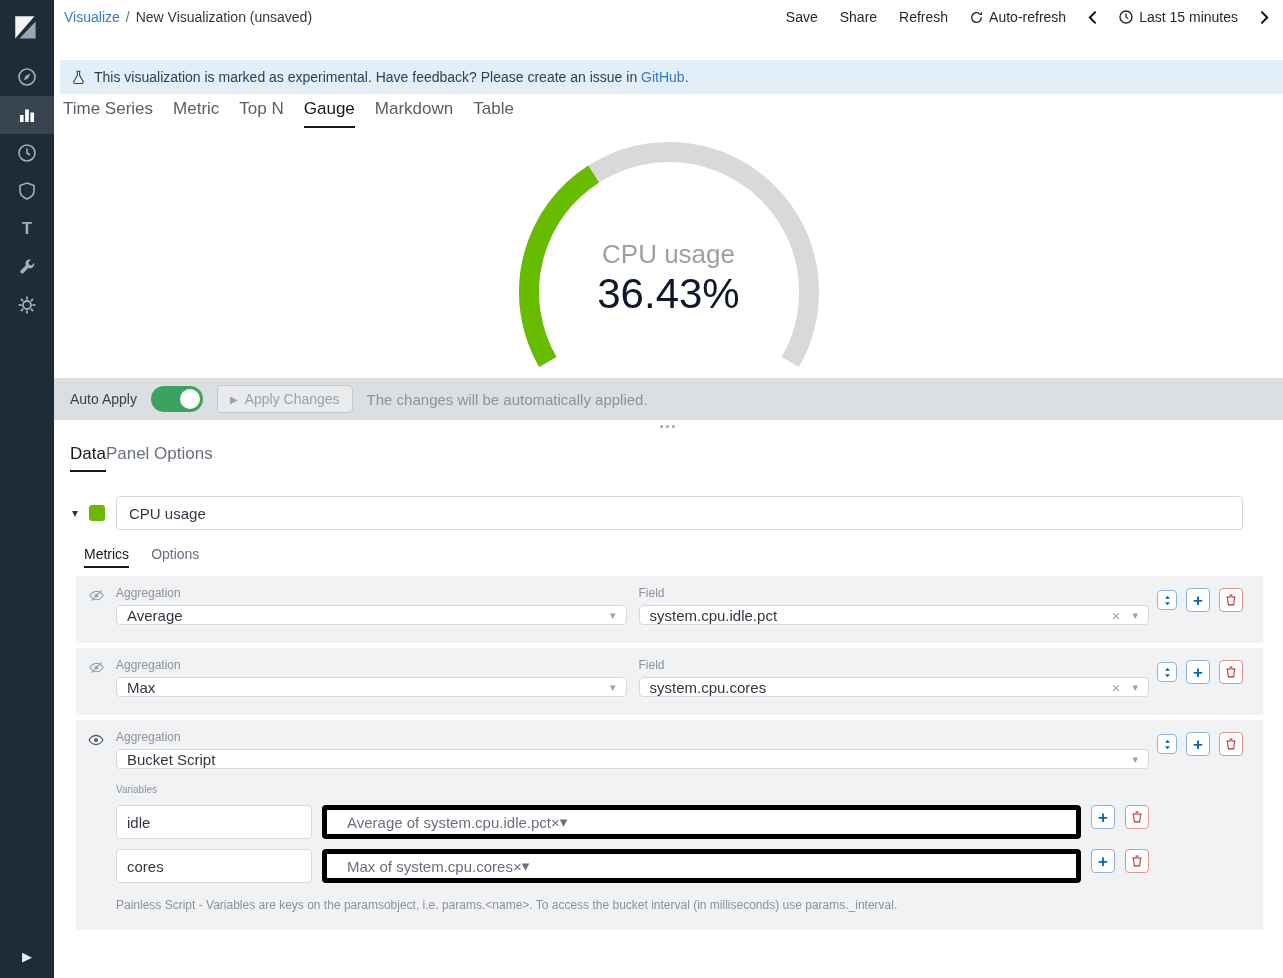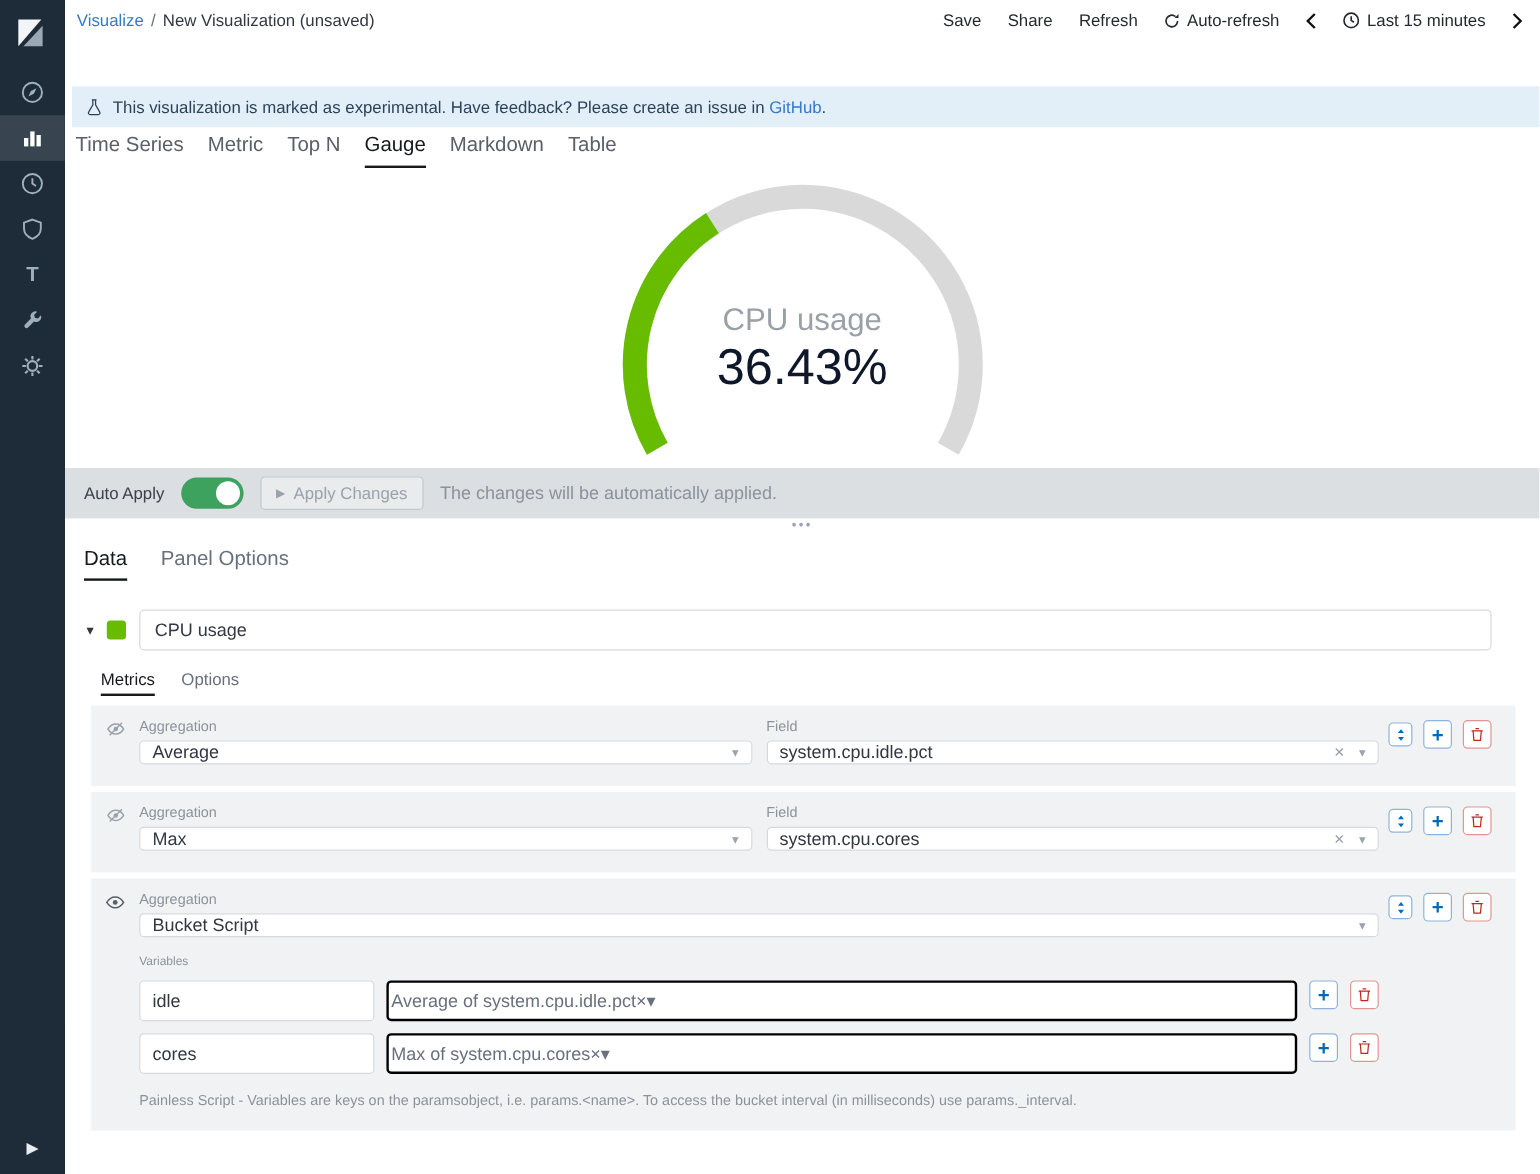--- a/index.html
+++ b/index.html
@@ -11,21 +11,21 @@
   .sidebar{position:fixed;left:0;top:0;bottom:0;width:54px;background:#1d2c38;display:flex;flex-direction:column;align-items:center;z-index:20}
   .logo{width:54px;height:58px;display:flex;align-items:center;justify-content:center;cursor:pointer}
   .nav-item{width:54px;height:38px;display:flex;align-items:center;justify-content:center;color:#9fb0bd;cursor:pointer}
   .nav-item.active{color:#fff;background:rgba(255,255,255,.12)}
   .nav-item.letter{font-size:17px;font-weight:bold}
   .nav-spacer{flex:1}
   .collapse-item{width:54px;height:36px;display:flex;align-items:center;justify-content:center;color:#e8edf2;font-size:13px;cursor:pointer;margin-bottom:4px}
 
   
   .main{margin-left:54px}
-  .topbar{height:72px;display:flex;justify-content:space-between;align-items:flex-start;padding:9px 14px 0 10px}
+  .topbar{height:60px;display:flex;justify-content:space-between;align-items:flex-start;padding:9px 14px 0 10px}
   .breadcrumb{font-size:14px;display:flex;gap:6px;align-items:center}
   .breadcrumb .link{color:#3579c8;cursor:pointer}
   .breadcrumb .sep{color:#69707d}
   .top-actions{display:flex;gap:22px;align-items:center;font-size:14px;color:#25282d}
   .top-actions .act{cursor:pointer;display:flex;align-items:center;gap:6px}
   .chev{color:#111;display:flex;align-items:center;cursor:pointer}
 
   .banner{margin-left:6px;height:34px;background:#e2eff9;display:flex;align-items:center;gap:9px;padding:0 12px;font-size:14px;color:#2c4257}
   .banner .flask{color:#2c4257;display:flex}
   .banner .link{color:#3579c8;cursor:pointer}
@@ -46,21 +46,21 @@
   .apply-bar{height:42px;background:#dcdfe2;display:flex;align-items:center;gap:14px;padding:0 16px;font-size:14px;color:#3b414a}
   .toggle{width:52px;height:26px;border-radius:13px;position:relative;background:#3ea25f;cursor:pointer;flex:0 0 auto}
   .toggle .knob{position:absolute;right:3px;top:3px;width:20px;height:20px;border-radius:50%;background:#fff}
   .apply-btn{height:28px;padding:0 12px;background:#e9ebed;border:1px solid #c3c9cf;border-radius:4px;color:#9aa2ab;font-size:14px;display:flex;align-items:center;gap:7px;cursor:default}
   .apply-btn .tri{font-size:10px}
   .apply-note{color:#8b929b;font-size:15px}
   .drag-handle{text-align:center;color:#98a2b3;font-size:11px;letter-spacing:2px;height:14px;line-height:12px;cursor:row-resize}
 
   
   .editor{padding:4px 0 0 16px}
-  .editor-tabs{display:flex;gap:28px;font-size:17px;color:#69707d;margin-top:6px}
+  .editor-tabs{display:flex;font-size:17px;color:#69707d;margin-top:6px}
   .editor-tab{cursor:pointer;padding-bottom:6px;border-bottom:2px solid transparent}
   .editor-tab.active{color:#16181d;border-bottom-color:#16181d}
 
   .series-row{display:flex;align-items:center;gap:11px;margin:24px 40px 0 2px}
   .caret-toggle{color:#343741;font-size:12px;cursor:pointer}
   .swatch{width:16px;height:16px;border-radius:3px;cursor:pointer;flex:0 0 auto}
   .series-input{flex:1;height:34px;border:1px solid #d6d9dc;border-radius:4px;padding:0 12px;font-size:15px;color:#343741}
 
   .series-tabs{display:flex;gap:22px;font-size:14px;color:#69707d;margin:16px 0 0 14px}
   .series-tab{cursor:pointer;padding-bottom:4px;border-bottom:2px solid transparent}
@@ -80,21 +80,21 @@
   .control .dd{color:#9aa2ab;font-size:11px}
   .actions-col{width:96px;display:flex;gap:9px;align-items:flex-start;padding-top:2px;flex:0 0 auto}
   .btn{width:24px;height:24px;border-radius:4px;background:#fff;display:flex;align-items:center;justify-content:center;cursor:pointer}
   .btn.swap{width:20px;height:20px;border:1px solid #8fb3d8;color:#006bb4;margin-top:2px}
   .btn.add{border:1px solid #8fb3d8;color:#006bb4;font-size:17px;font-weight:bold;line-height:1}
   .btn.del{border:1px solid #e2958f;color:#bd271e}
 
   .vars-label{font-size:10px;color:#8c939c;margin-top:15px}
   .var-row{display:flex;gap:10px;margin-top:10px;}
   .var-name{width:196px;height:34px;border:1px solid #d6d9dc;border-radius:4px;padding:0 10px;font-size:15px;color:#343741;flex:0 0 auto}
-  .var-combo{flex:1;height:34px;background:#fff;border:2px solid #000000;border-radius:4px;display:flex;align-items:center;padding:0 2px;font-size:15px;color:#69707d;cursor:pointer;min-width:0}
+  .var-combo{flex:1;height:34px;background:#fff;border:5px solid #000000;border-radius:4px;display:flex;align-items:center;padding:0 20px;font-size:15px;color:#69707d;cursor:pointer;min-width:0}
   .help{font-size:12px;color:#8b929b;margin-top:15px}
 </style>
 </head>
 <body>
 
 <div class="sidebar">
   <div class="logo">
     <svg viewBox="0 0 30 30" width="32" height="32">
         <path d="M4 3h18L4 24z" fill="#f2f4f7"></path>
         <path d="M23 8v16H8z" fill="#9aa8b5"></path>

